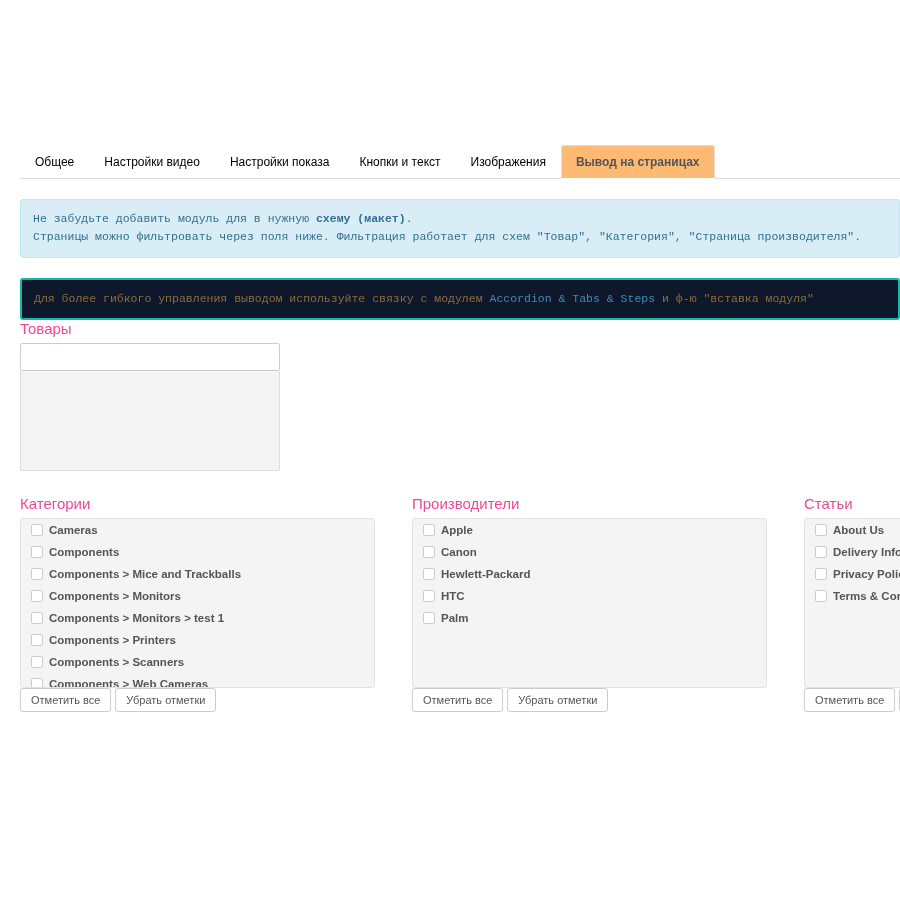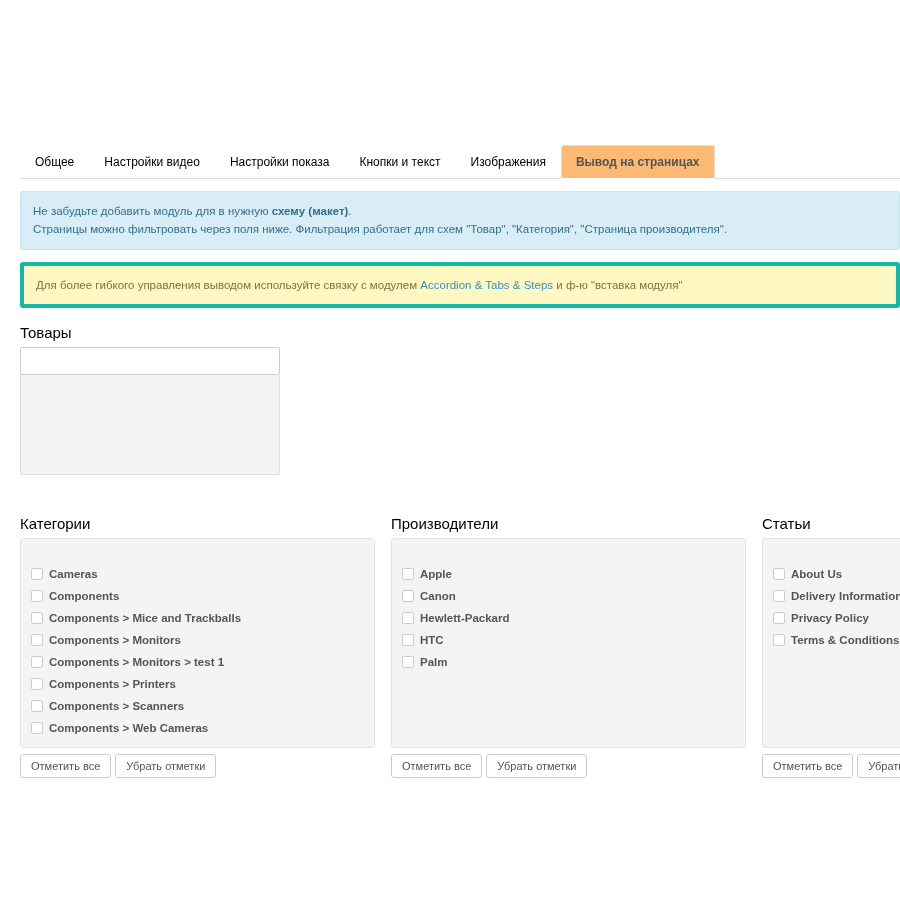--- a/index.html
+++ b/index.html
@@ -30,45 +30,45 @@
     }
     .tab.active {
       color: #555;
       font-weight: 600;
       background: #fdba74;
       border: 1px solid #ddd;
       border-bottom: 1px solid #fff;
       border-radius: 3px 3px 0 0;
     }
     .alert {
-      margin-top: 12px;
+      margin-top: 20px;
       padding: 10px 12px;
       border-radius: 3px;
       font-size: 11.5px;
       line-height: 1.6;
+      font-family: Liberation Mono, monospace;
     }
     .alert-info {
       background: #d9edf7;
       color: #31708f;
       border: 1px solid #bce8f1;
     }
     .alert-warning {
-      background: #fef9c3;
+      background: #0f172a;
       color: #8a6d3b;
-      border: 4px solid #14b8a6;
+      border: 2px solid #14b8a6;
     }
     .alert-warning a {
       color: #3c8dbc;
       text-decoration: none;
     }
     .section-title {
       font-size: 15px;
       font-weight: 400;
-      color: #000000;
-      margin-top: 16px;
+      color: #ec4899;
       margin-bottom: 6px;
     }
     .product-box {
       width: 260px;
     }
     .product-input {
       width: 100%;
       height: 28px;
       border: 1px solid #ccc;
       border-radius: 2px;
@@ -78,38 +78,38 @@
     .product-list {
       width: 100%;
       height: 100px;
       background: #f4f4f4;
       border: 1px solid #ddd;
       border-top: none;
       border-radius: 0 0 2px 2px;
     }
     .columns {
       display: flex;
-      gap: 16px;
+      gap: 37px;
       margin-top: 24px;
     }
     .col {
       flex: 0 0 355px;
     }
     .col:last-child {
       flex: 1;
     }
     .col-narrow {
       flex: 0 0 150px;
     }
     .checkbox-panel {
       background: #f4f4f4;
       border: 1px solid #e3e3e3;
       border-radius: 3px;
-      padding: 24px 0;
-      height: 210px;
+      padding: 0 0;
+      height: 170px;
       overflow-y: auto;
     }
     .checkbox-row {
       padding: 5px 10px;
       display: flex;
       align-items: center;
       gap: 6px;
     }
     .checkbox-row input[type="checkbox"] {
       width: 12px;
@@ -120,21 +120,20 @@
       border-radius: 2px;
       cursor: pointer;
     }
     .checkbox-row label {
       font-size: 11.5px;
       font-weight: 600;
       color: #555;
       cursor: pointer;
     }
     .btn-row {
-      margin-top: 6px;
       display: flex;
       gap: 4px;
       align-items: center;
     }
     .btn {
       padding: 5px 10px;
       font-size: 11px;
       color: #555;
       background: #fff;
       border: 1px solid #ccc;

